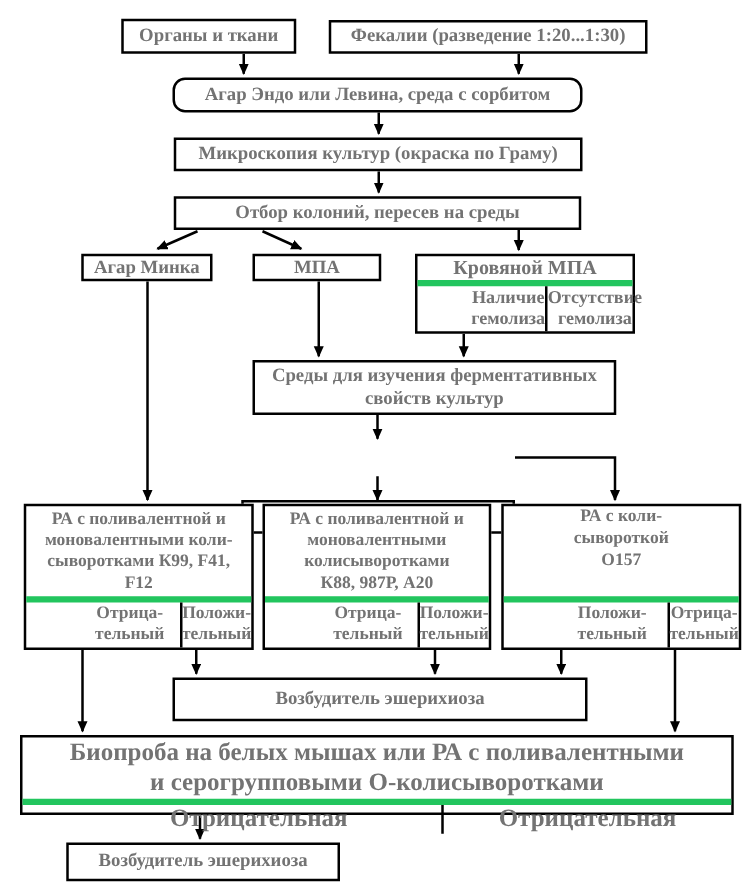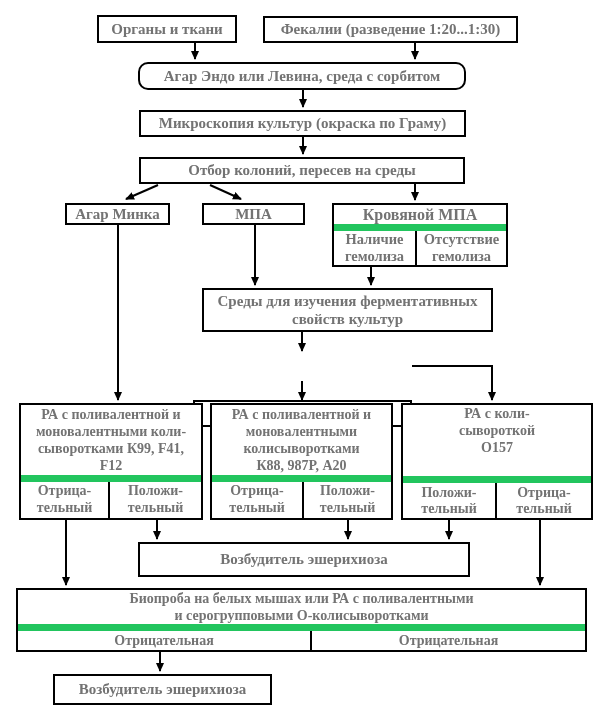--- a/index.html
+++ b/index.html
@@ -31,31 +31,32 @@
     display:flex;flex-direction:column;
   }
   .compound .head{
     box-sizing:border-box;
     display:flex;align-items:center;justify-content:center;
     text-align:center;white-space:pre-line;line-height:1.22;
     flex:0 0 auto;
   }
   .compound .cells{
     display:flex;flex:1 1 auto;
-    border-top:7px solid #22c55e;
+    border-top:5px solid #22c55e;
+    padding-left:43px;
   }
   .compound .cell{
     box-sizing:border-box;
     display:flex;align-items:center;justify-content:center;
     text-align:center;white-space:pre-line;line-height:1.18;
   }
   .compound .cell + .cell{border-left:2px solid #000;}
   .fs14{font-size:14px;}
   .fs145{font-size:14.5px;}
-  .fs155{font-size:14px;}
+  .fs155{font-size:20px;}
 </style>
 </head>
 <body>
 
 <div class="diagram">
 
   <svg class="wires" width="600" height="712" viewBox="0 0 600 712">
     <defs>
       <marker id="ah" markerWidth="12" markerHeight="12" refX="8" refY="4" orient="auto" markerUnits="userSpaceOnUse">
         <path d="M0,0 L9,4 L0,8 Z" fill="#000"></path>

